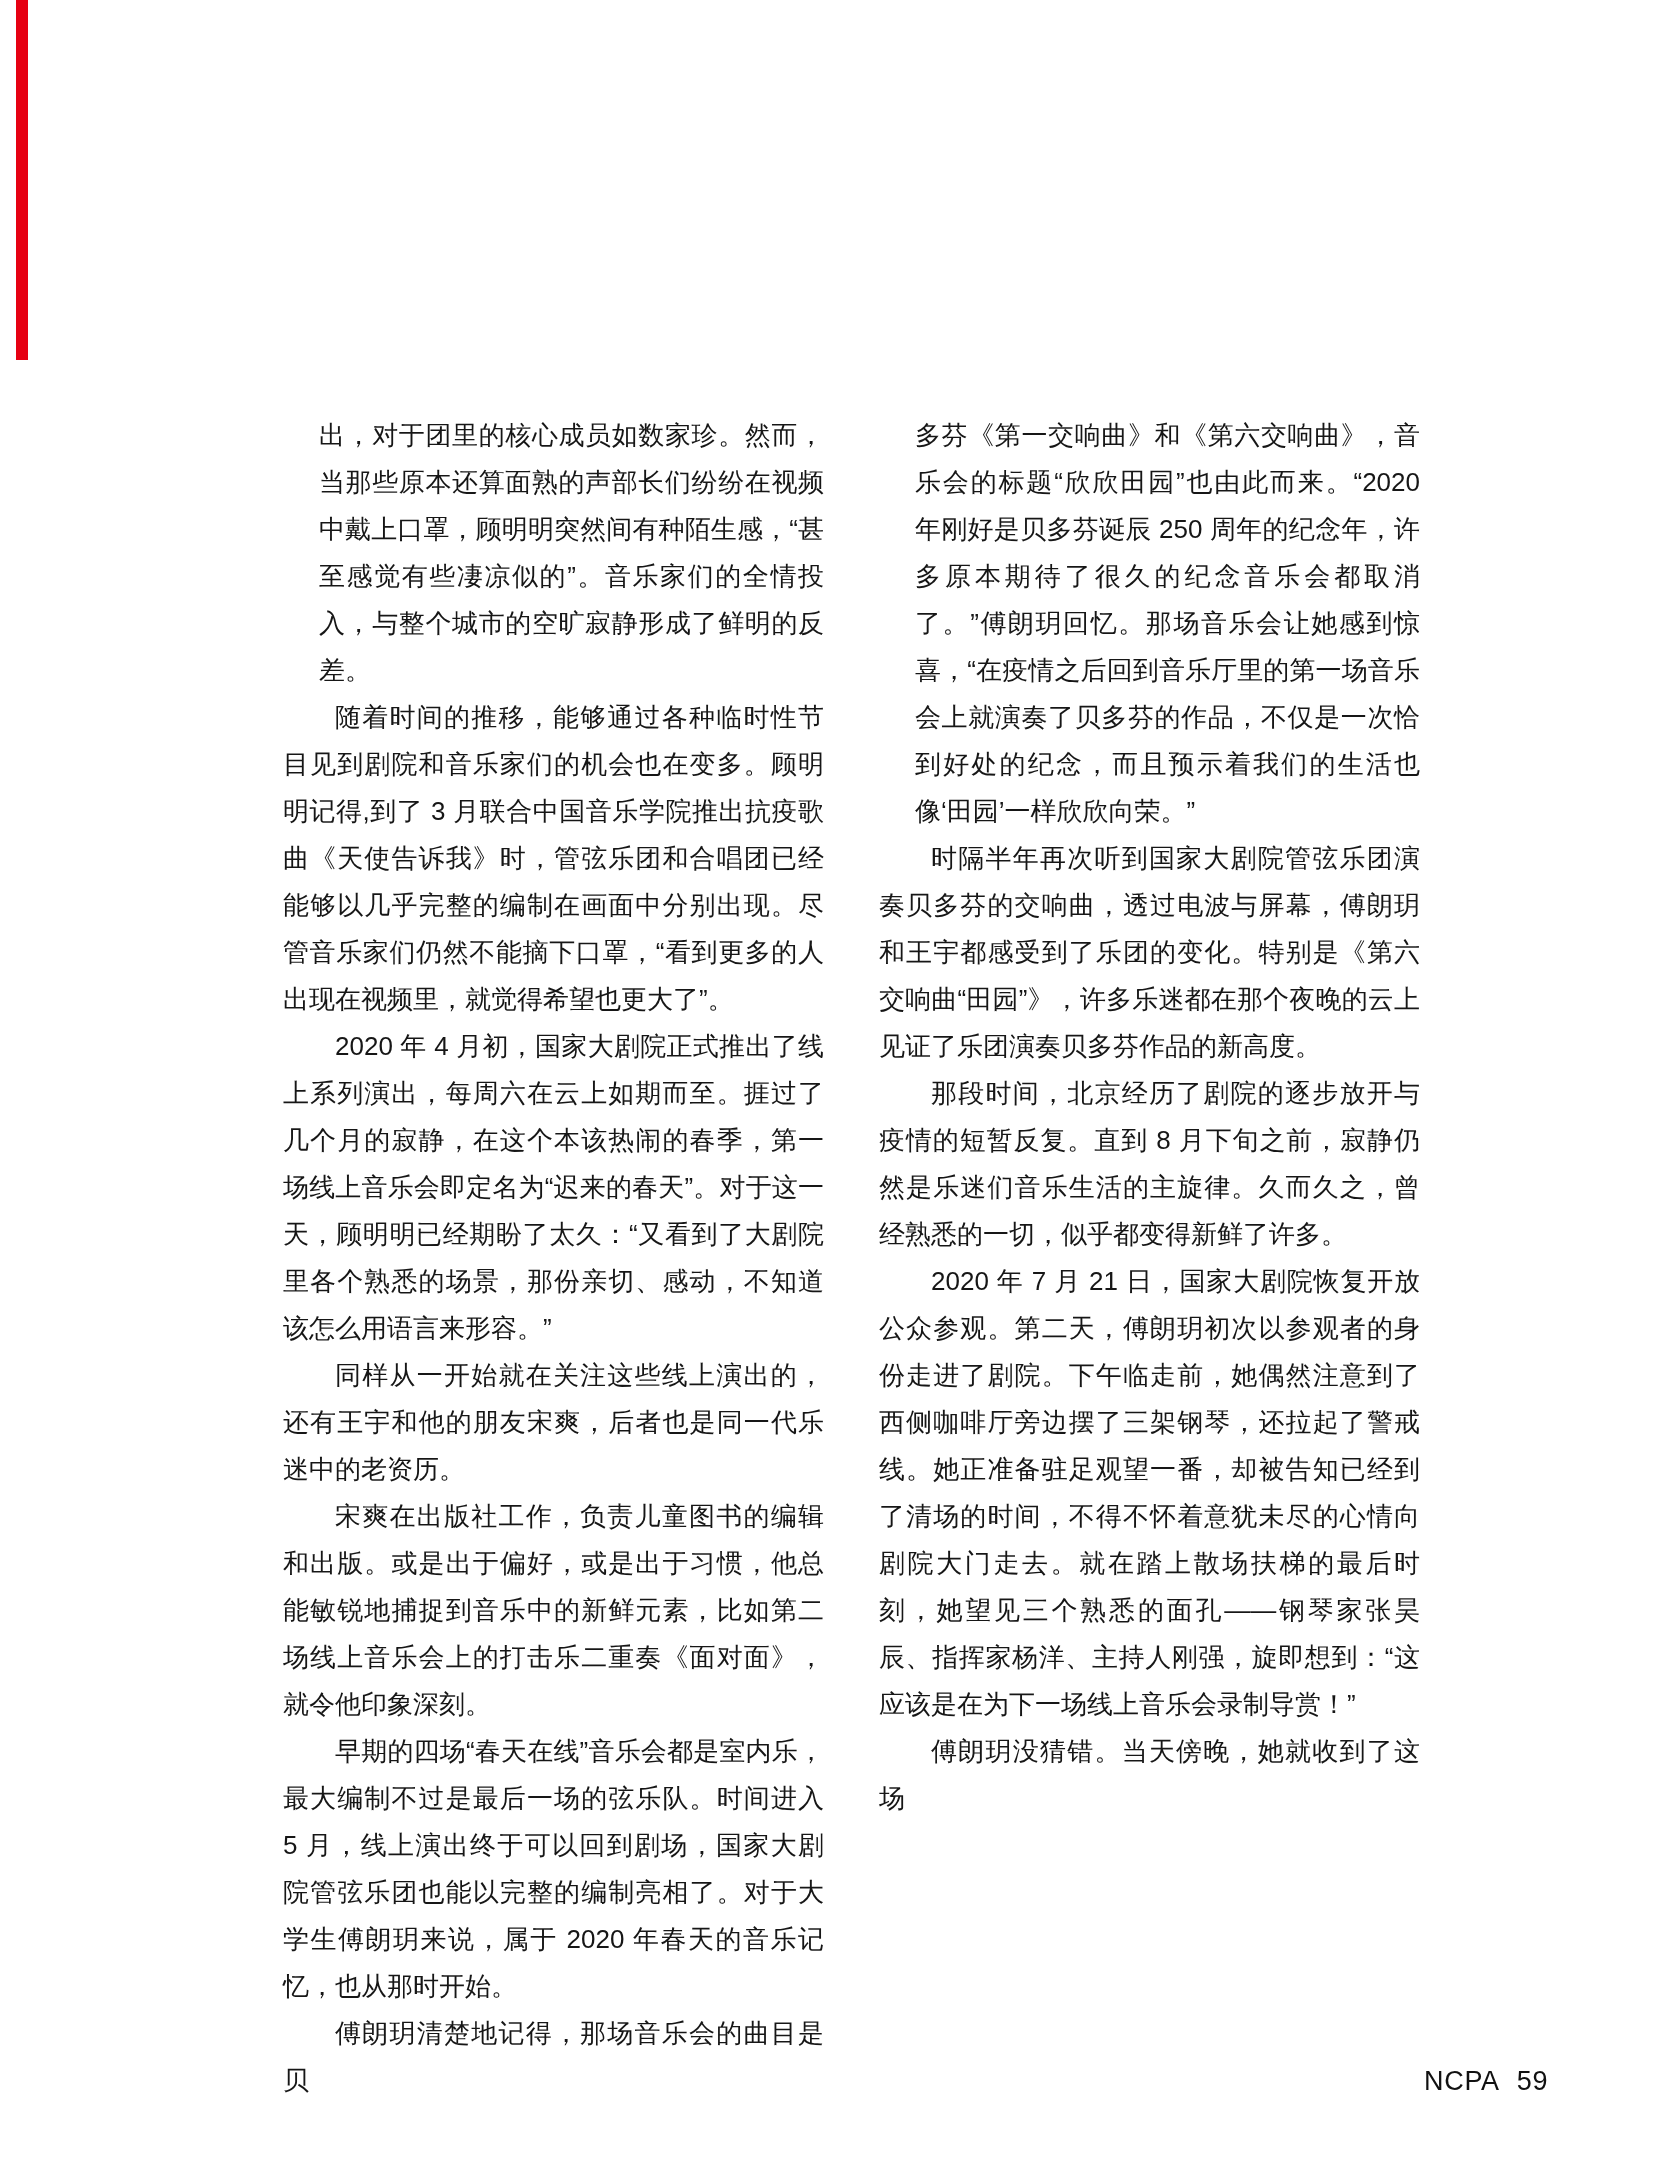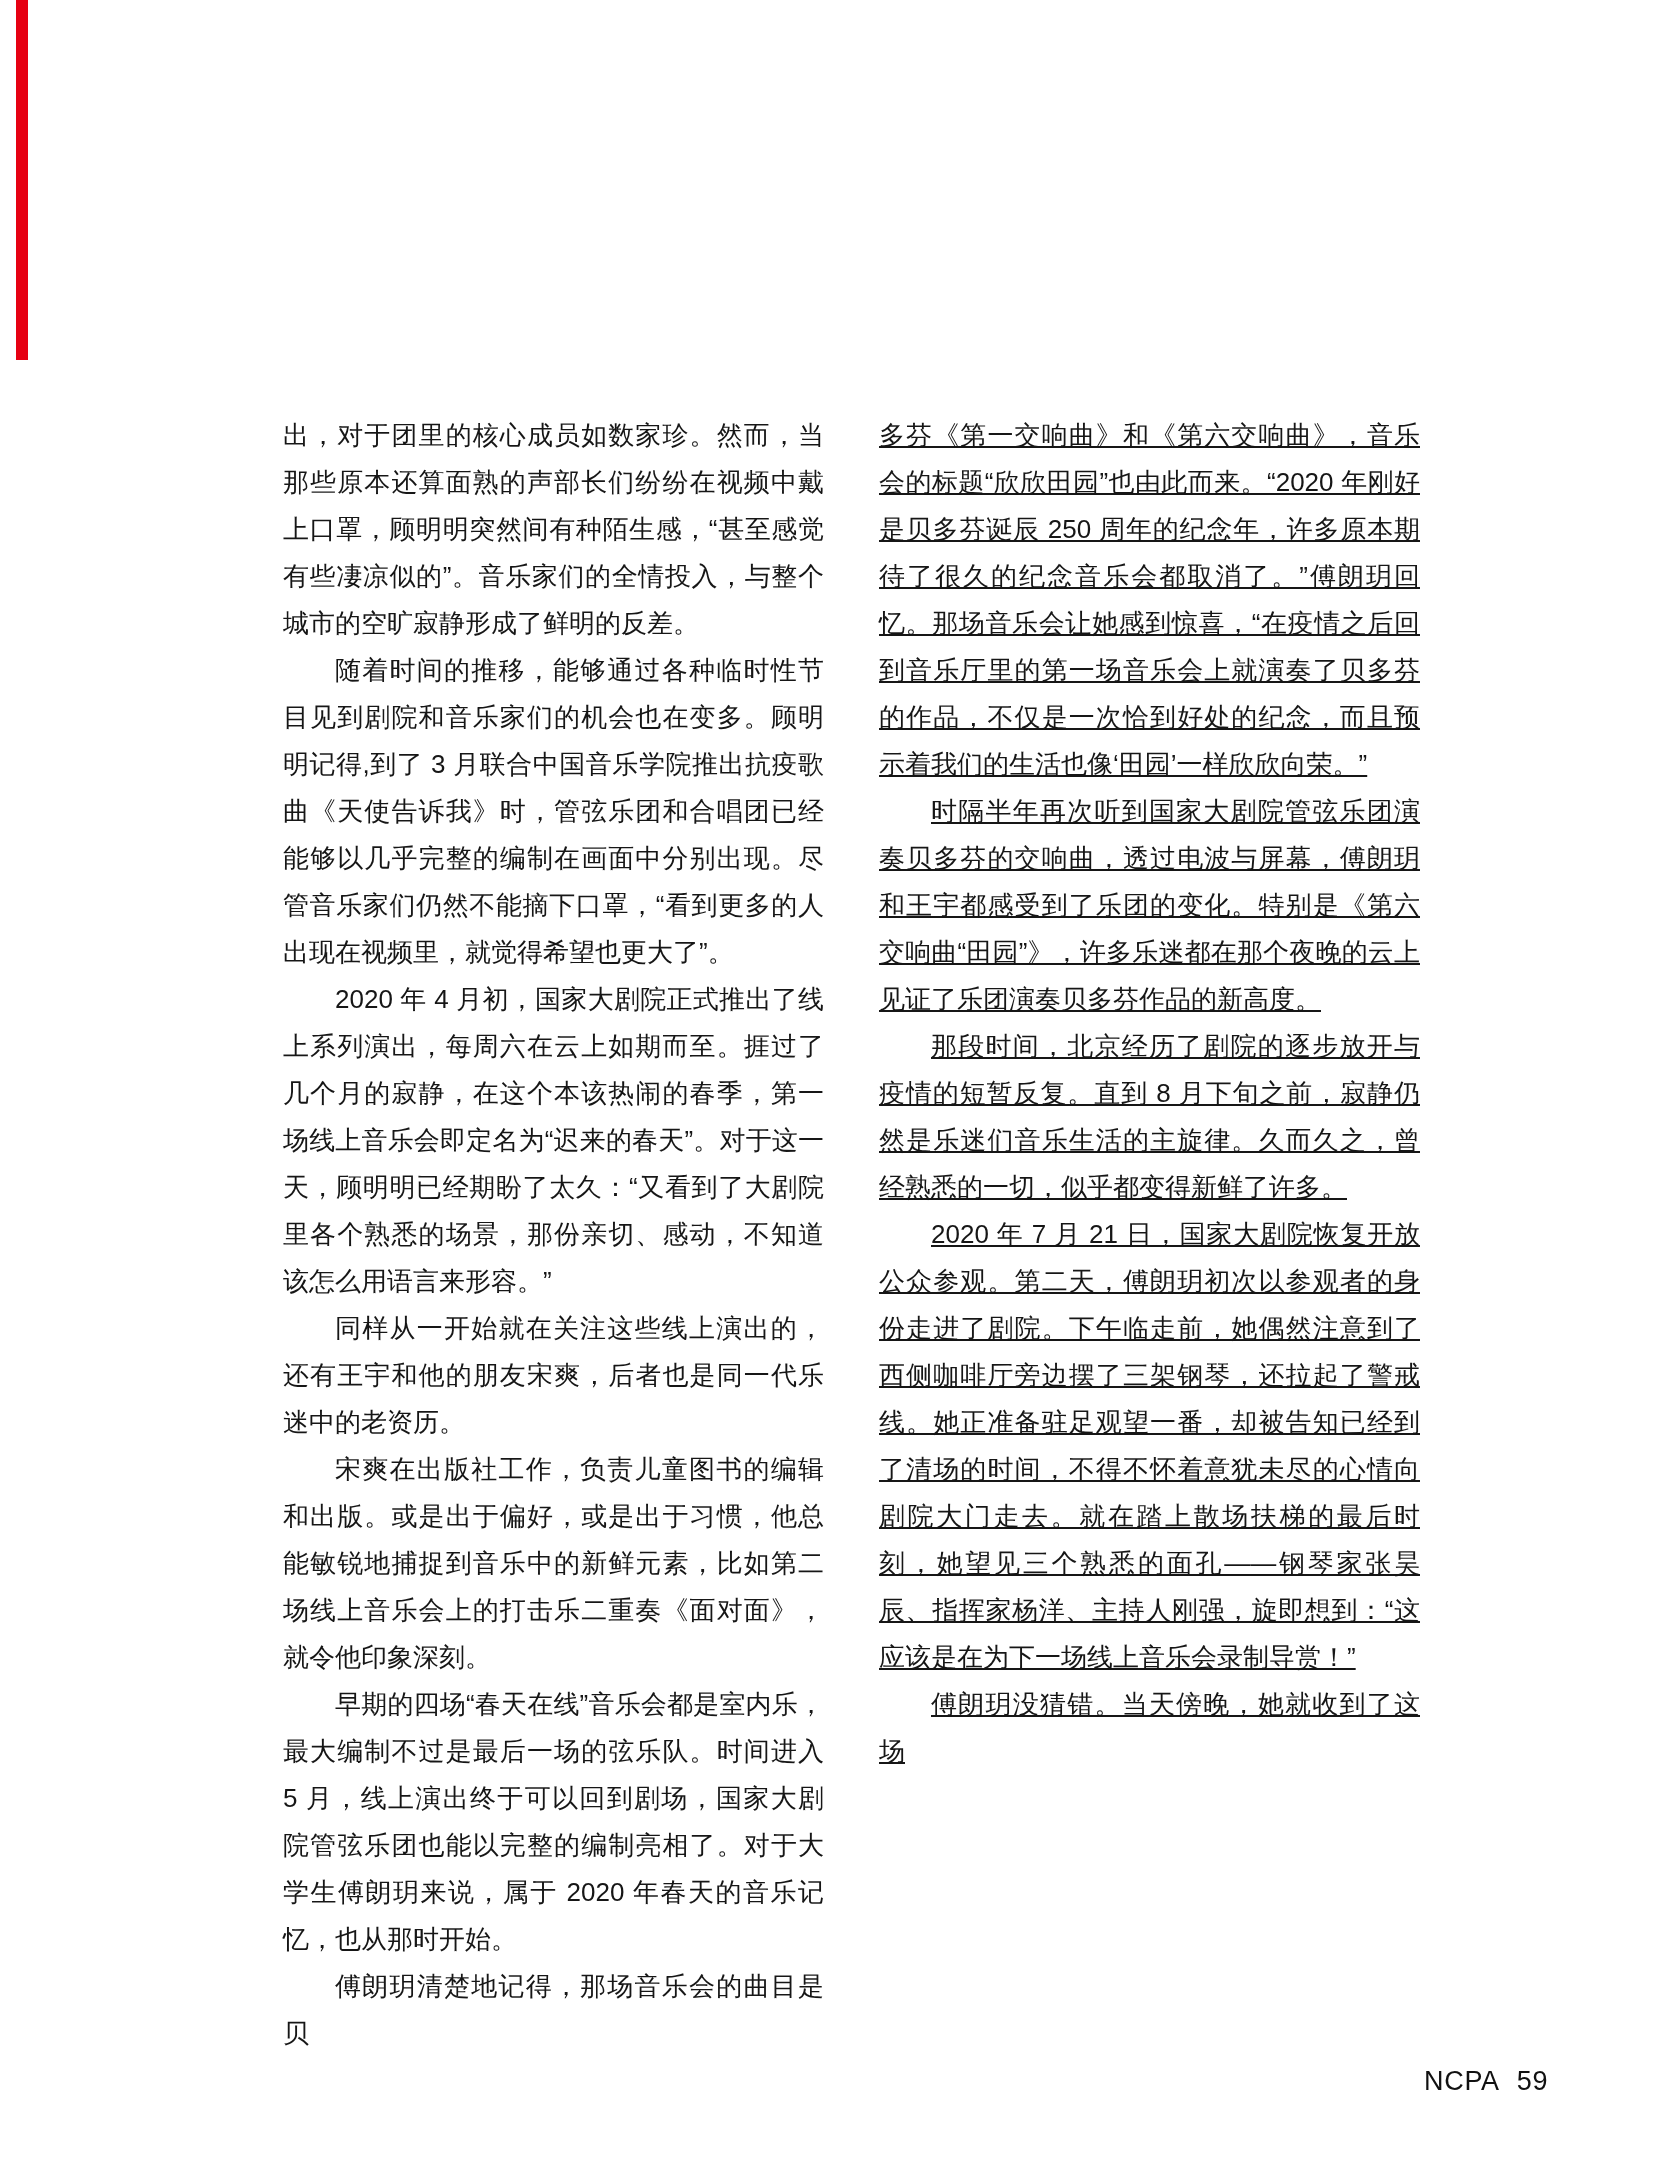--- a/index.html
+++ b/index.html
@@ -27,27 +27,27 @@
     position: absolute;
     top: 412px;
     width: 541px;
     font-size: 26px;
     line-height: 47px;
     color: #161616;
     text-align: justify;
     text-justify: inter-character;
   }
   .col-left  { left: 283px; }
-  .col-right { left: 879px; text-decoration: underline; }
+  .col-right { left: 879px; }
   .para {
     margin: 0;
     padding: 0;
     text-indent: 2em;
   }
-  .para.no-indent { text-indent: 0; }
+  .para.no-indent { text-indent: 0; margin-left: 36px; }
   .footer {
     position: absolute;
     left: 1424px;
     top: 2065px;
     display: flex;
     align-items: center;
     gap: 17px;
     font-size: 27px;
     line-height: 32px;
     color: #111111;

